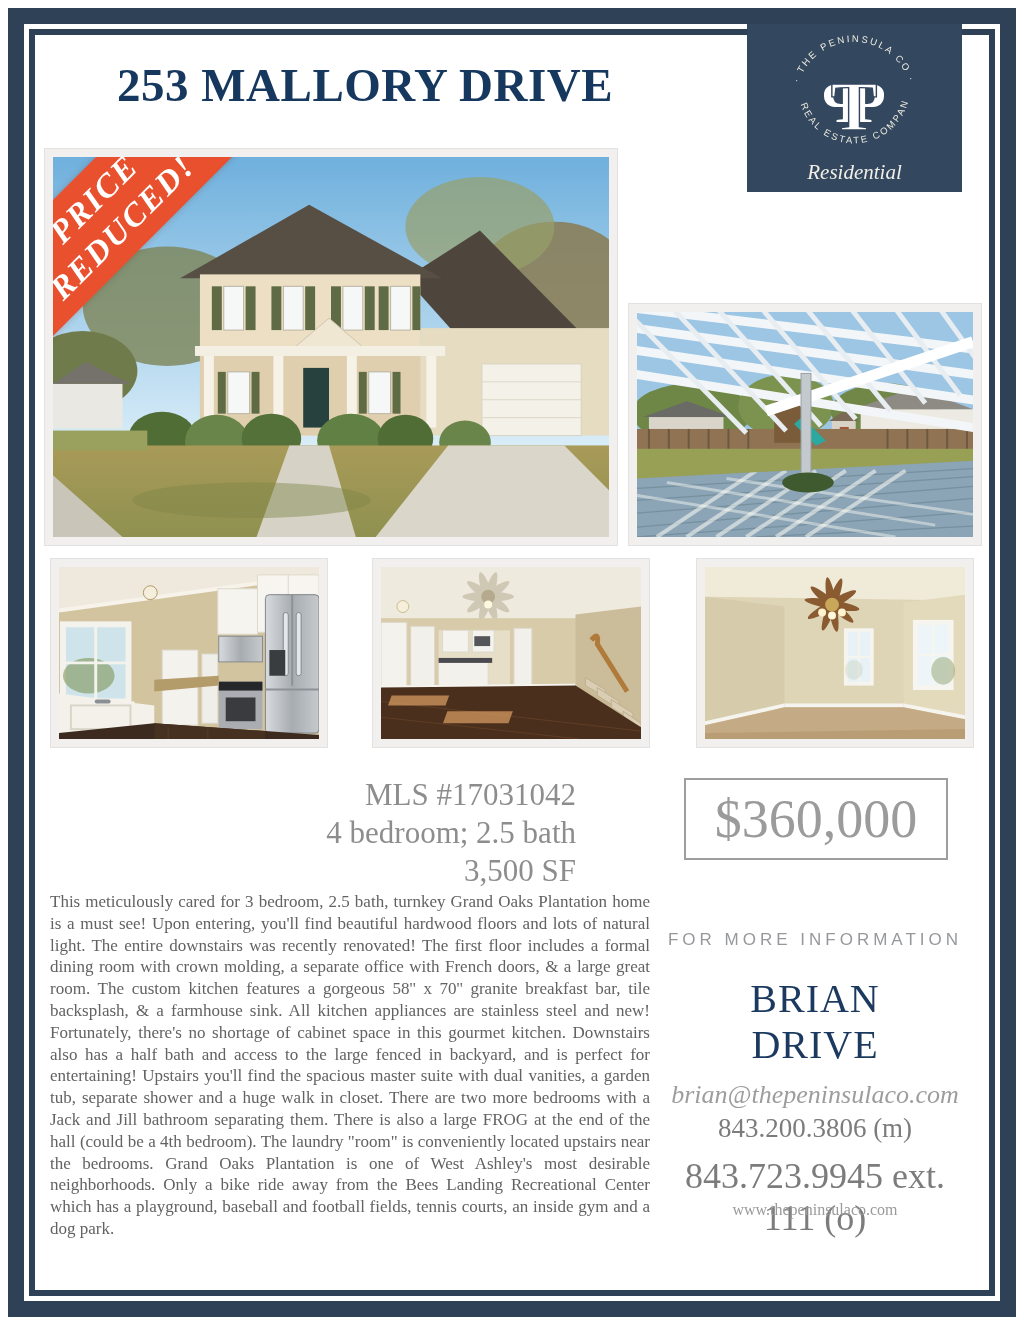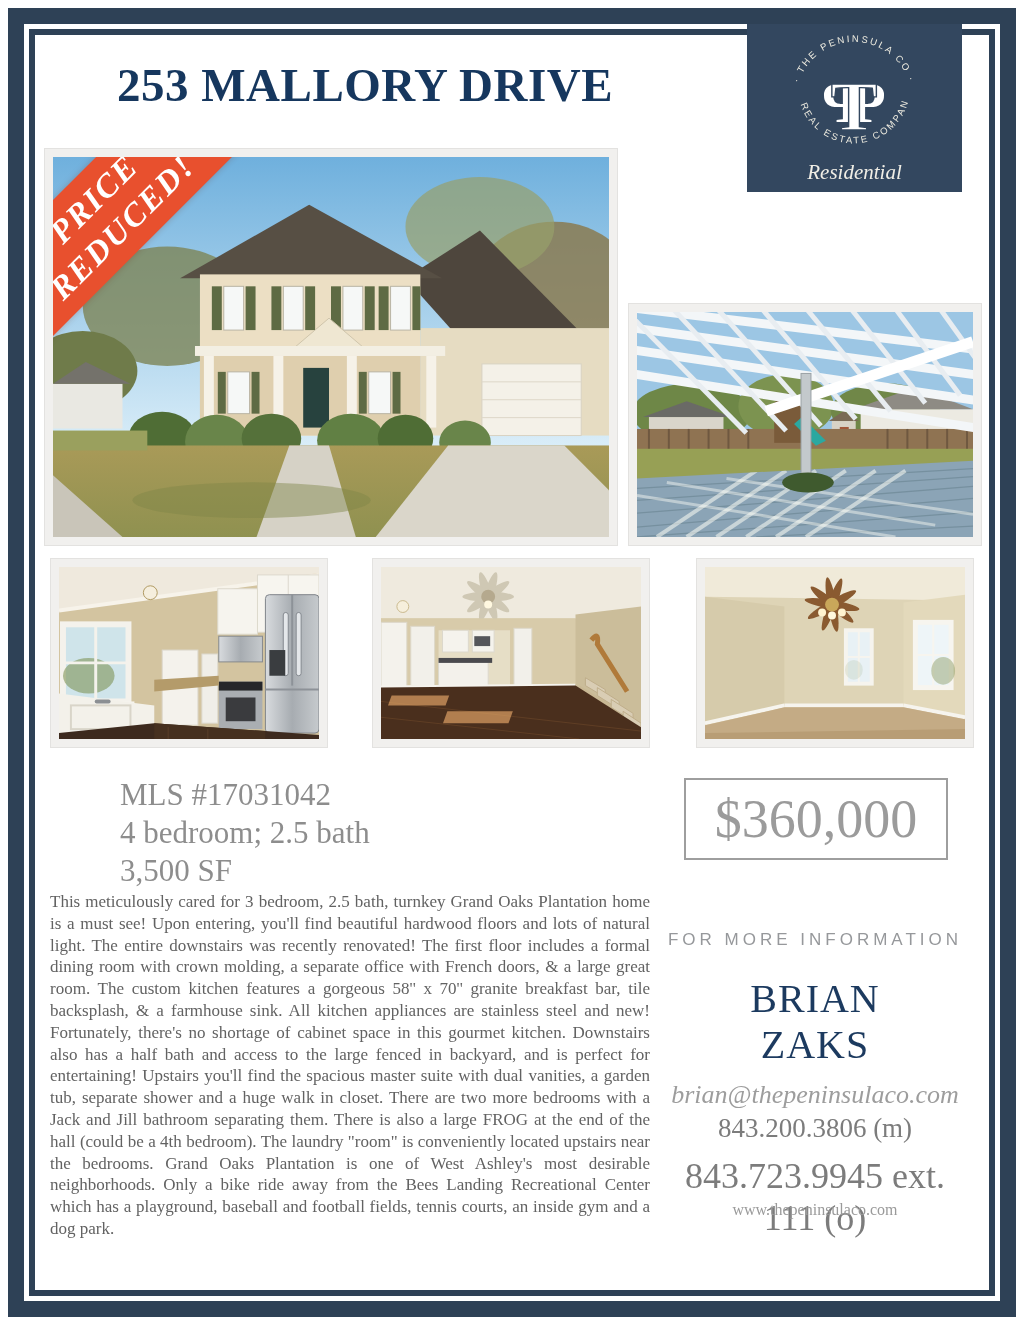--- a/index.html
+++ b/index.html
@@ -52,21 +52,21 @@
     z-index:6; box-shadow:0 0 6px rgba(120,30,0,.25);
   }
   .ribbon div {
     color:#ffffff; font-style:italic; font-weight:bold;
     font-size:33px; line-height:40px; letter-spacing:2px; text-align:center;
   }
 
   
   .mls-block {
     position:absolute; left:120px; top:776px; width:456px;
-    text-align:left; font-size:31px; line-height:38px; color:#8d8d8d; z-index:4;
+    text-align:right; font-size:31px; line-height:38px; color:#8d8d8d; z-index:4;
   }
   .price-box {
     position:absolute; left:684px; top:778px; width:264px; height:82px;
     border:2px solid #9e9e9e; text-align:center; line-height:78px;
     font-size:54px; color:#9b9b9b; background:#fff; z-index:4;
   }
 
   .description {
     position:absolute; left:50px; top:891px; width:600px;
     font-size:17px; line-height:21.8px; color:#626262;
@@ -462,21 +462,21 @@
   <div class="price-box">
     <span>$360,000</span>
   </div>
 
   <div class="description">This meticulously cared for 3 bedroom, 2.5 bath, turnkey Grand Oaks Plantation home is a must see! Upon entering, you'll find beautiful hardwood floors and lots of natural light. The entire downstairs was recently renovated! The first floor includes a formal dining room with crown molding, a separate office with French doors, &amp; a large great room. The custom kitchen features a gorgeous 58'' x 70'' granite breakfast bar, tile backsplash, &amp; a farmhouse sink. All kitchen appliances are stainless steel and new! Fortunately, there's no shortage of cabinet space in this gourmet kitchen. Downstairs also has a half bath and access to the large fenced in backyard, and is perfect for entertaining! Upstairs you'll find the spacious master suite with dual vanities, a garden tub, separate shower and a huge walk in closet. There are two more bedrooms with a Jack and Jill bathroom separating them. There is also a large FROG at the end of the hall (could be a 4th bedroom). The laundry "room" is conveniently located upstairs near the bedrooms. Grand Oaks Plantation is one of West Ashley's most desirable neighborhoods. Only a bike ride away from the Bees Landing Recreational Center which has a playground, baseball and football fields, tennis courts, an inside gym and a dog park.</div>
 
   <div class="contact">
     <div class="contact-heading">FOR MORE INFORMATION</div>
     <div class="agent-name">
       <div>BRIAN</div>
-      <div>ZAKS</div>
+      <div>DRIVE</div>
     </div>
     <div class="agent-email">brian@thepeninsulaco.com</div>
     <div class="agent-phone">843.200.3806 (m)</div>
     <div class="agent-phone2">843.723.9945 ext. 111 (o)</div>
   </div>
 
   <div class="website">www.thepeninsulaco.com</div>
 
 </div>
 

